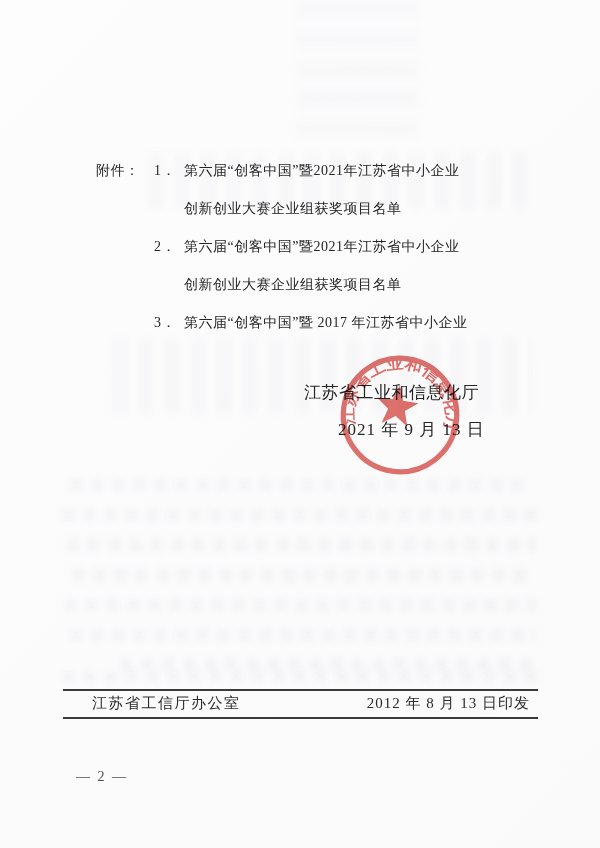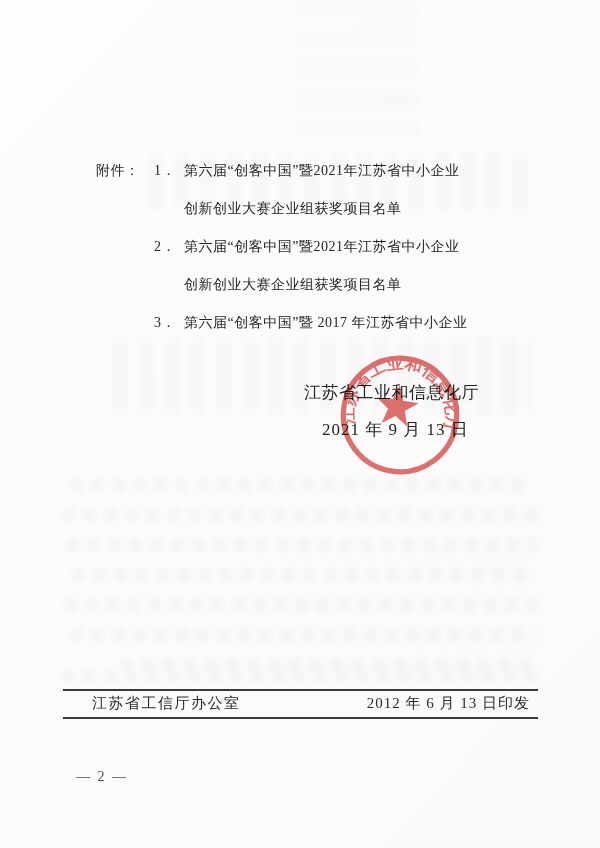--- a/index.html
+++ b/index.html
@@ -73,21 +73,21 @@
     position: absolute;
     top: 381px;
     left: 304px;
     font-size: 17px;
     letter-spacing: 0.5px;
     color: #252525;
   }
   .sig-date {
     position: absolute;
     top: 418px;
-    left: 322px;
+    left: 338px;
     font-size: 17px;
     letter-spacing: 1px;
     color: #252525;
   }
 
   
   .seal {
     position: absolute;
     left: 337px;
     top: 352px;
@@ -199,18 +199,18 @@
         <text font-size="14.5" fill="#d9534f">
           <textPath href="#sealArc" startOffset="0" textLength="164" lengthAdjust="spacingAndGlyphs">江苏省工业和信息化厅</textPath>
         </text>
         <polygon transform="translate(56,53)" points="0,-21 5,-6.9 19.97,-6.49 8.08,2.63 12.34,16.99 0,8.5 -12.34,16.99 -8.08,2.63 -19.97,-6.49 -5,-6.9" fill="#d9534f"></polygon>
       </g>
     </svg>
   </div>
 
   <div class="rule" id="rule-top"></div>
   <div class="footer-office">江苏省工信厅办公室</div>
-  <div class="footer-date">2012 年 6 月 13 日印发</div>
+  <div class="footer-date">2012 年 8 月 13 日印发</div>
   <div class="rule" id="rule-bottom"></div>
 
   <div class="page-number">— 2 —</div>
 
 </div>
 
 </body></html>

